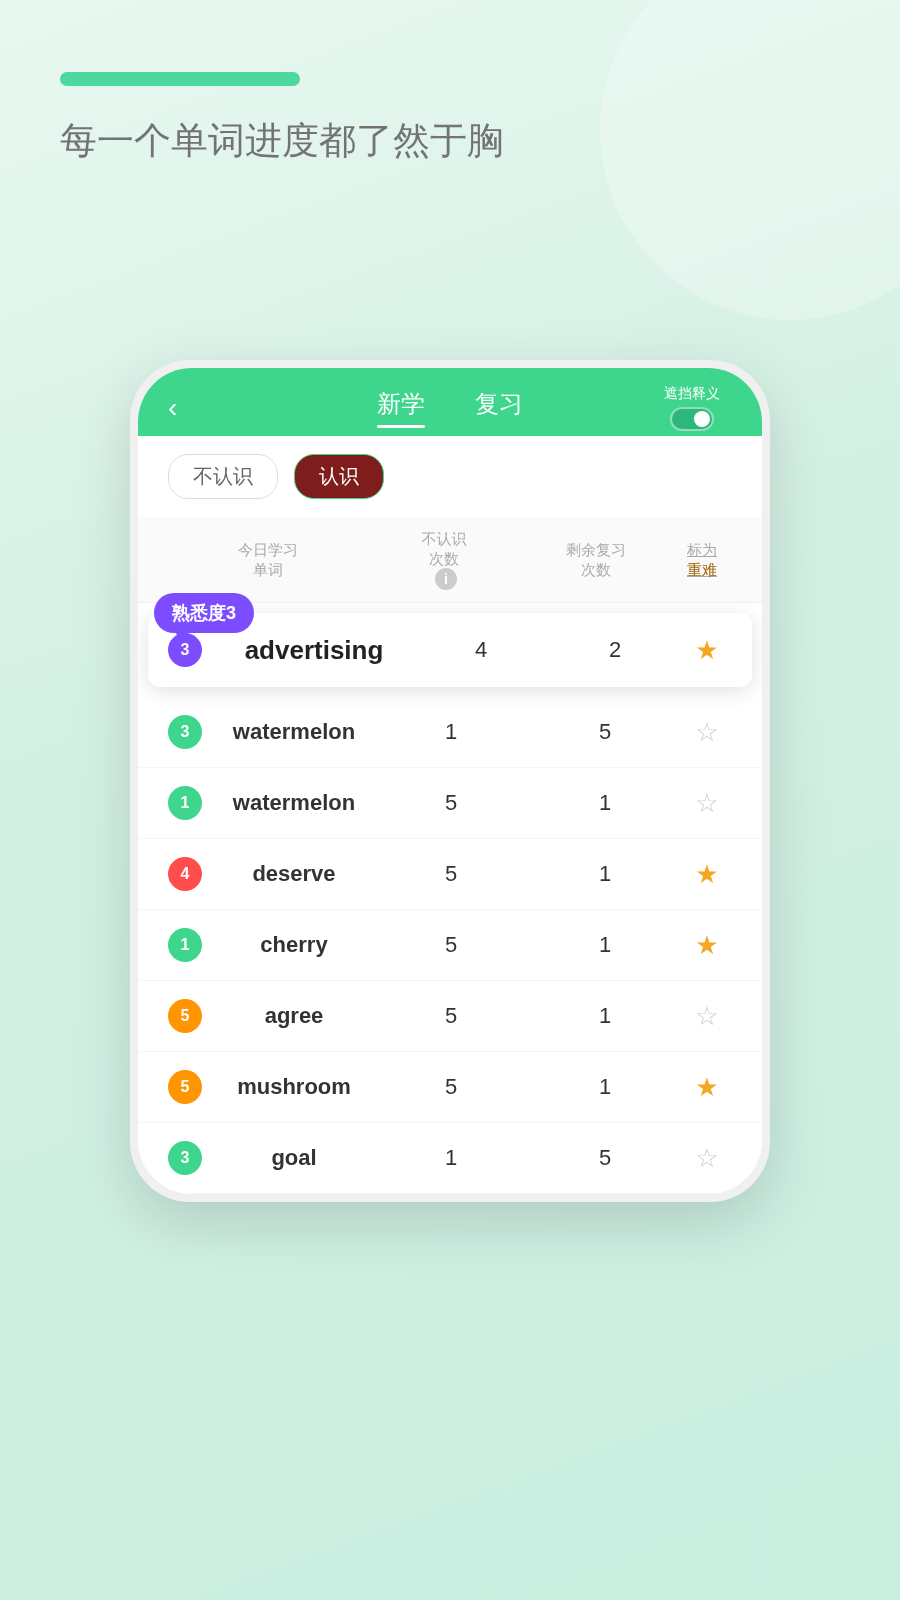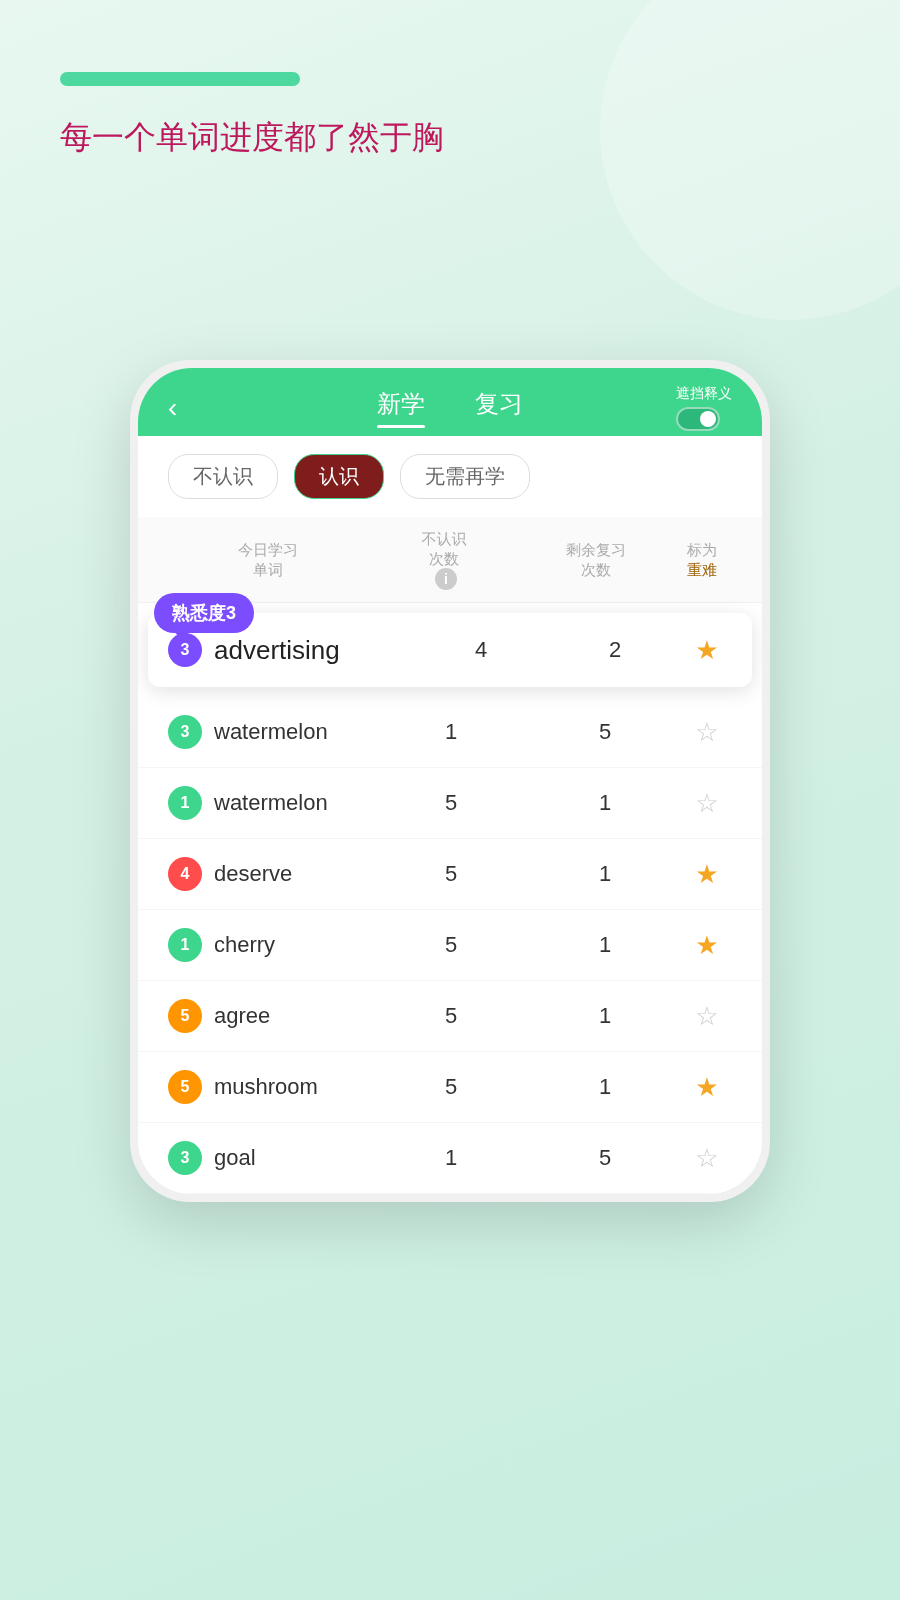--- a/index.html
+++ b/index.html
@@ -40,22 +40,22 @@
     .title-underline {
       width: 240px;
       height: 14px;
       background: #4dd8a0;
       border-radius: 7px;
       margin-top: -8px;
       margin-bottom: 30px;
     }
 
     .page-subtitle {
-      font-size: 32px;
-      color: #be185d;
+      font-size: 37px;
+      color: #737373;
       font-weight: 400;
       margin-top: 20px;
     }
 
     
     .phone-container {
       position: absolute;
       top: 360px;
       left: 50%;
       transform: translateX(-50%);
@@ -121,23 +121,24 @@
       left: 50%;
       transform: translateX(-50%);
       width: 100%;
       height: 3px;
       background: #fff;
       border-radius: 2px;
     }
 
     .toggle-area {
       position: absolute;
-      right: 0;
+      right: 12px;
       display: flex;
       flex-direction: column;
+      align-items: center;
       gap: 4px;
     }
 
     .toggle-label {
       font-size: 14px;
       color: #fff;
     }
 
     .toggle-switch {
       width: 44px;
@@ -209,20 +210,21 @@
       font-size: 16px;
       color: #999;
       text-align: left;
     }
 
     .col-mark {
       flex: 0 0 60px;
       font-size: 16px;
       color: #999;
       text-align: center;
+      text-decoration: underline;
     }
 
     
     .word-row {
       display: flex;
       align-items: center;
       padding: 18px 30px;
       border-bottom: 1px solid #f5f5f5;
       background: #fff;
       position: relative;
@@ -244,21 +246,22 @@
 
     .badge-green { background: #3dd68c; }
     .badge-orange { background: #ff9500; }
     .badge-red { background: #ff4d4d; }
     .badge-purple { background: #9b59b6; }
 
     .word-text {
       flex: 0 0 160px;
       font-size: 22px;
       color: #333;
-      font-weight: 400;
+      font-weight: 700;
+      text-align: center;
     }
 
     .word-count {
       flex: 1;
       text-align: center;
       font-size: 22px;
       color: #333;
     }
 
     .word-review {
@@ -382,21 +385,20 @@
             <div class="toggle-switch">
               <div class="toggle-knob"></div>
             </div>
           </div>
         </div>
       </div>
 
       <div class="filter-row">
         <button class="filter-btn">不认识</button>
         <button class="filter-btn active">认识</button>
-        <button class="filter-btn">无需再学</button>
       </div>
 
       <div class="table-header">
         <div class="col-word">
           <div class="col-header-group">
             <span class="col-header-line">今日学习</span>
             <span class="col-header-line">单词</span>
           </div>
         </div>
         <div class="col-count">

